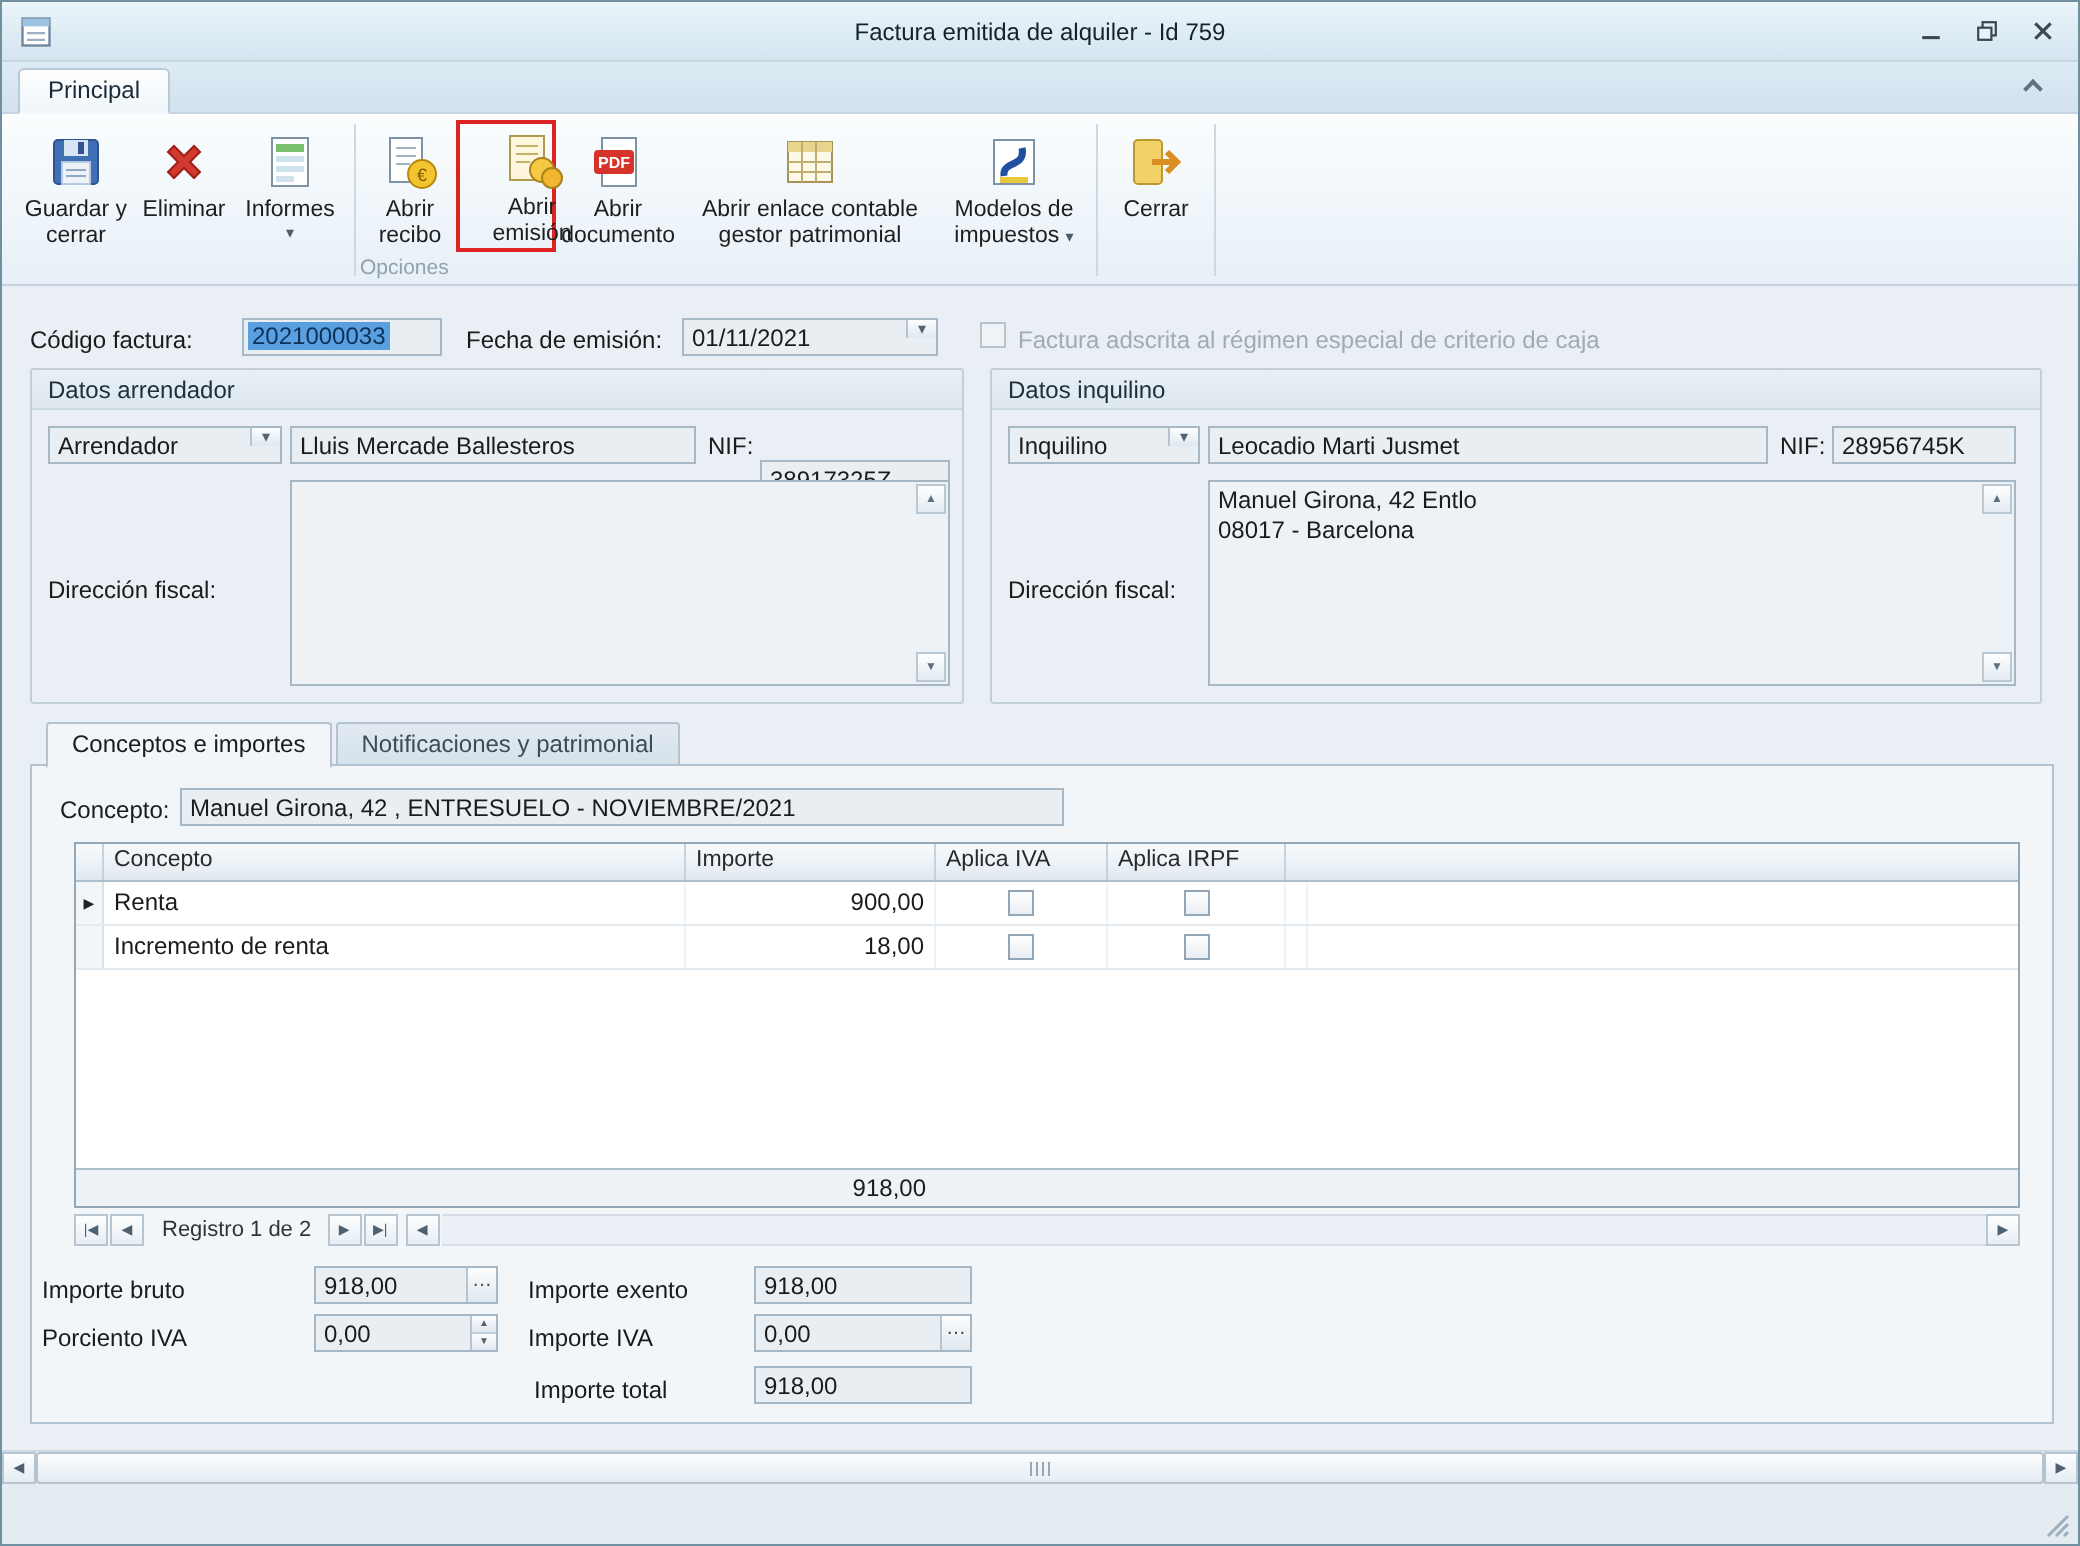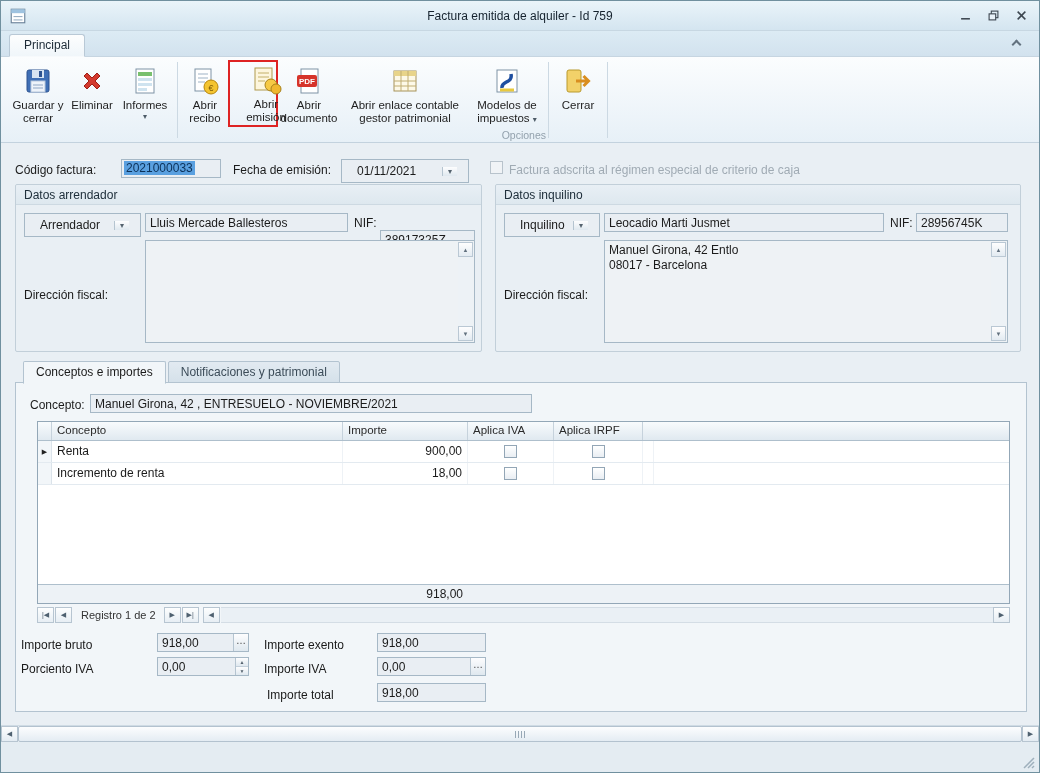--- a/index.html
+++ b/index.html
@@ -22,42 +22,42 @@
           background:linear-gradient(#fdfefe,#f0f6fa);border:1px solid #b9c9d6;border-bottom:1px solid #f7fafc;
           border-radius:3px 3px 0 0;color:#1c2a36;}
   .ribbon-collapse{position:absolute;right:14px;bottom:5px;width:18px;height:16px;display:flex;align-items:center;justify-content:center;}
   .chev{display:inline-block;width:7px;height:7px;border-left:2px solid #63727f;border-top:2px solid #63727f;transform:rotate(45deg);margin-top:3px;}
 
   
   .ribbon{position:absolute;top:56px;left:0;right:0;height:86px;display:flex;align-items:stretch;
           background:linear-gradient(#fbfdfe,#e7f0f7);border-bottom:1px solid #c3d2de;padding:2px 4px 0 6px;}
   .rgroup{display:flex;flex-direction:column;}
   .rbuttons{flex:1;display:flex;align-items:stretch;padding:1px 2px;}
-  .rcaption{height:15px;font-size:10.5px;color:#93a1ad;text-align:right;line-height:14px;}
+  .rcaption{height:15px;font-size:10.5px;color:#93a1ad;text-align:left;line-height:14px;}
   .vsep{width:1px;background:#ccd9e3;margin:3px 2px 4px 2px;}
   .rbtn{display:flex;flex-direction:column;align-items:center;padding:4px 2px 0 2px;border:1px solid transparent;
         background:transparent;font-family:"Liberation Sans",sans-serif;font-size:11.5px;color:#1e1e1e;cursor:default;}
   .rbtn .ricon{width:32px;height:32px;margin-bottom:2px;flex:none;}
   .rlabelwrap{text-align:center;line-height:13px;}
   .rlabel{display:inline;}
   .darr{font-size:8px;color:#4d5b67;display:inline;}
   .darr.block{display:block;line-height:9px;}
   .b-guardar{width:58px}.b-eliminar{width:50px}.b-informes{width:56px}.b-recibo{width:46px}
   .b-emision{width:50px}.b-documento{width:62px}.b-enlace{width:130px}.b-modelos{width:74px}.b-cerrar{width:50px}
   .annotated{border:2px solid #de2323;padding-top:2px;padding-left:28px;}
 
   
   .client{position:absolute;top:142px;left:0;right:0;height:582px;background:#e9eff4;}
   .lbl{position:absolute;white-space:nowrap;}
   .tfield{position:absolute;height:19px;background:#e9eef3;border:1px solid #a6b8c6;
           font-family:"Liberation Sans",sans-serif;font-size:12px;color:#1b1b1b;padding:1px 4px;white-space:nowrap;overflow:hidden;}
   input.tfield{outline:none;}
   .selwrap{padding:1px 2px;}
   .sel{background:#5aa0e0;color:#0c3158;padding:0 2px;}
-  .combo{position:absolute;height:19px;background:#e9eef3;border:1px solid #a6b8c6;display:flex;align-items:center;padding:11px;}
+  .combo{position:absolute;height:19px;background:#e9eef3;border:1px solid #a6b8c6;display:flex;align-items:flex-start;padding:0;}
   .cval{flex:1;padding:2px 4px;overflow:hidden;white-space:nowrap;}
   .cbtn{width:15px;flex:none;border-left:1px solid #b5c4d0;background:linear-gradient(#fdfdfe,#dfe8ef);
         display:flex;align-items:center;justify-content:center;font-size:8px;color:#55636f;}
   .ebtn{width:15px;flex:none;border-left:1px solid #b5c4d0;background:linear-gradient(#fdfdfe,#dfe8ef);
         display:flex;align-items:center;justify-content:center;font-size:10px;color:#444;border-top:0;border-right:0;border-bottom:0;
         font-family:"Liberation Sans",sans-serif;padding:0 0 4px 0;}
   .fieldbtn{padding:0;display:flex;}
   .fin{flex:1;min-width:0;border:none;background:transparent;font:inherit;padding:1px 4px;color:#1b1b1b;outline:none;}
   .spin{width:13px;flex:none;display:flex;flex-direction:column;border-left:1px solid #b5c4d0;}
   .spin span{flex:1;font-size:5px;color:#55636f;display:flex;align-items:center;justify-content:center;

